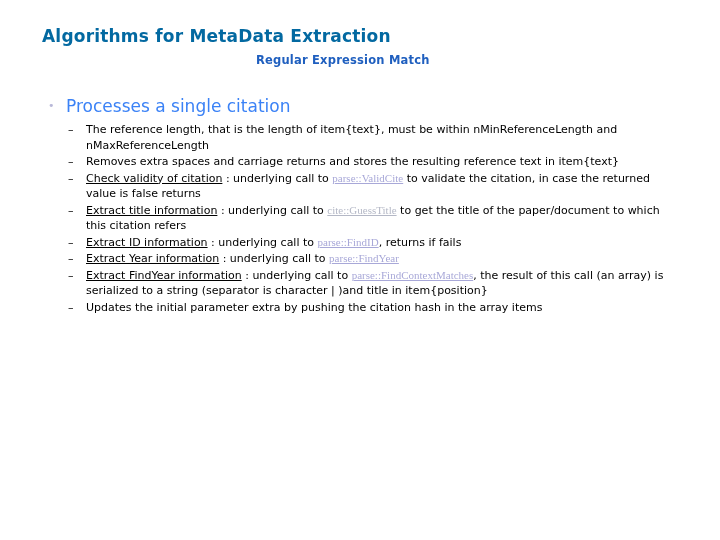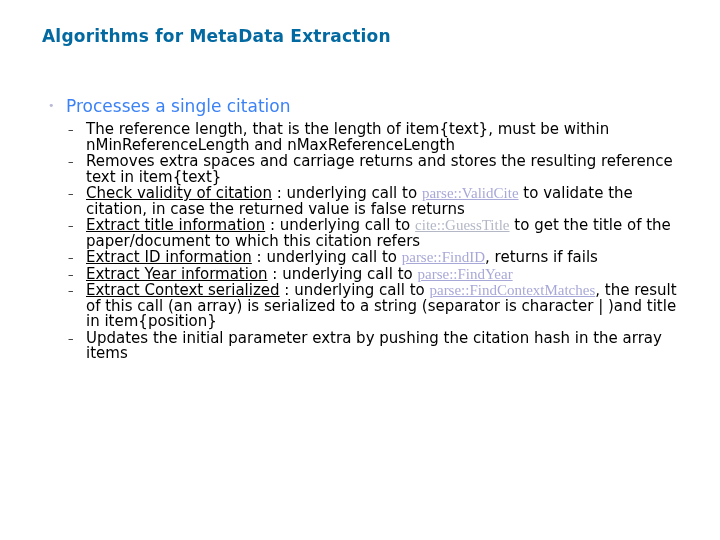--- a/index.html
+++ b/index.html
@@ -88,21 +88,21 @@
     flex: 0 0 42px;
     width: 42px;
     box-sizing: border-box;
     padding-left: 24px;
     color: #000000;
     font-size: 11px;
     line-height: 15.5px;
   }
   .lvl2-text {
     flex: 1 1 auto;
-    font-size: 15px;
+    font-size: 11px;
     color: #000000;
     line-height: 15.5px;
     max-width: 592px;
   }
 
   .hdr {
     text-decoration: underline;
   }
   .link {
     color: #A8A8D8;
@@ -113,20 +113,21 @@
     color: #B4B8C6;
   }
 </style>
 </head>
 <body>
 
 <div class="slide">
 
   <div class="title">Algorithms for MetaData Extraction</div>
 
+  <div class="subtitle">Regular Expression Match</div>
 
   <div class="body-area">
 
     <div class="lvl1">
       <span class="lvl1-marker">•</span>
       <span class="lvl1-text">Processes a single citation</span>
     </div>
 
     <ul class="lvl2-list" id="bullet-list">
         <li class="lvl2">
@@ -148,21 +149,21 @@
         <li class="lvl2">
           <span class="lvl2-marker">–</span>
           <span class="lvl2-text"><span class="hdr">Extract ID information</span><span> : underlying call to </span><span class="link">parse::FindID</span><span>, returns if fails</span></span>
         </li>
         <li class="lvl2">
           <span class="lvl2-marker">–</span>
           <span class="lvl2-text"><span class="hdr">Extract Year information</span><span> : underlying call to </span><span class="link">parse::FindYear</span></span>
         </li>
         <li class="lvl2">
           <span class="lvl2-marker">–</span>
-          <span class="lvl2-text"><span class="hdr">Extract Context serialized</span><span> : underlying call to </span><span class="link">parse::FindContextMatches</span><span>, the result of this call (an array) is serialized to a string (separator is character | )and title in item{position}</span></span>
+          <span class="lvl2-text"><span class="hdr">Extract FindYear information</span><span> : underlying call to </span><span class="link">parse::FindContextMatches</span><span>, the result of this call (an array) is serialized to a string (separator is character | )and title in item{position}</span></span>
         </li>
         <li class="lvl2">
           <span class="lvl2-marker">–</span>
           <span class="lvl2-text"><span>Updates the initial parameter extra by pushing the citation hash in the array items</span></span>
         </li>
       </ul>
 
   </div>
 
 </div>

